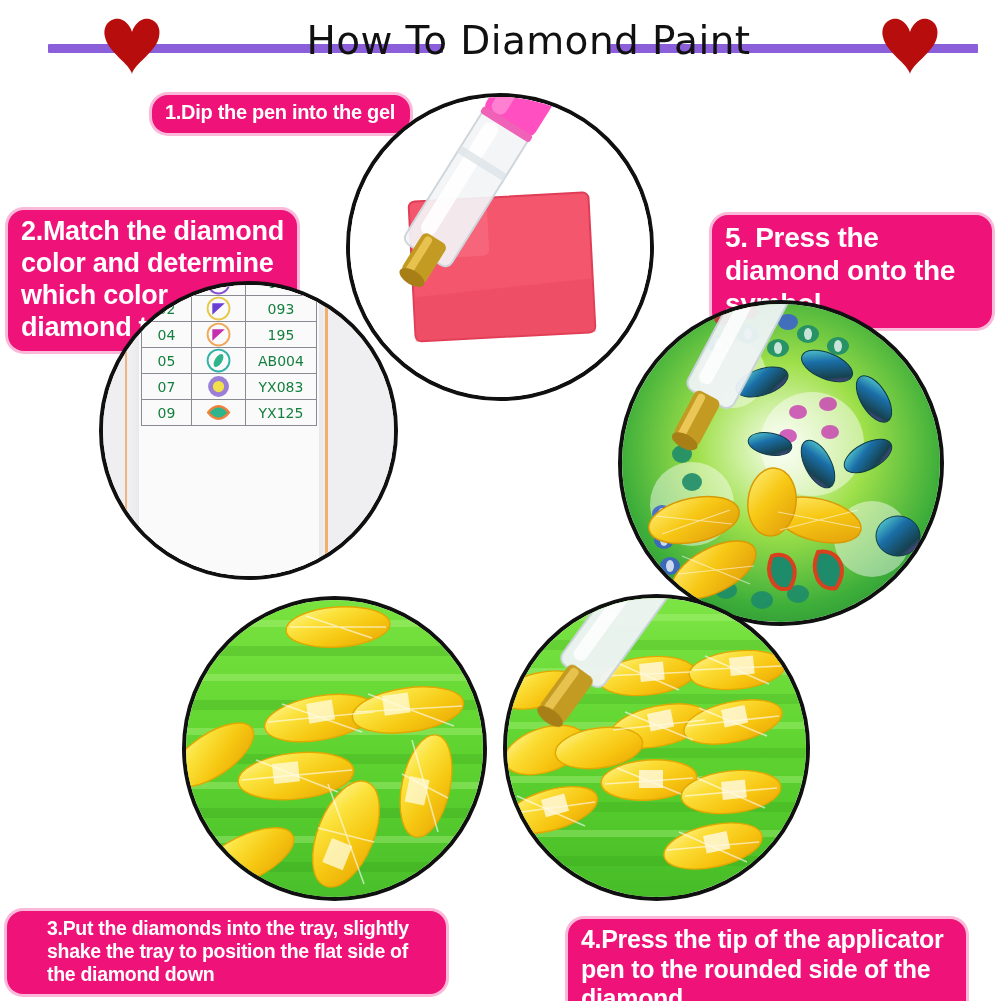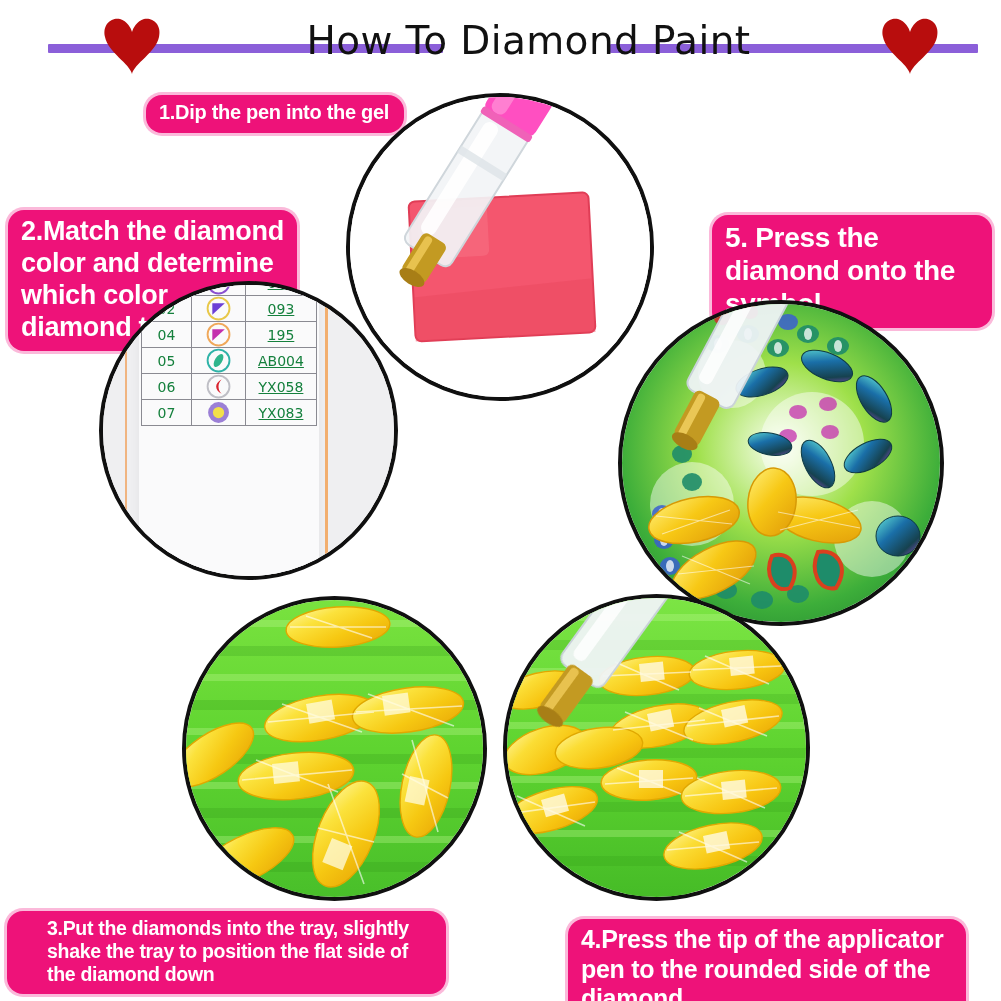--- a/index.html
+++ b/index.html
@@ -17,21 +17,21 @@
   #heart-right{left:878px;}
   #page-title{position:absolute;left:0;top:18px;width:1001px;text-align:center;
      font-size:39px;letter-spacing:.4px;color:#111;font-weight:400;
      font-family:"DejaVu Sans","Liberation Sans",sans-serif;margin-left:28px;}
 
   
   .label{position:absolute;background:#EE1279;color:#fff;border-radius:16px;
      padding:6px 13px 8px 13px;font-weight:bold;line-height:1.18;
      box-shadow:0 0 0 3px #FBB9DA;letter-spacing:-0.3px;
      font-family:"Liberation Sans","DejaVu Sans",sans-serif;}
-  #label-1{left:146px;top:95px;font-size:20px;width:232px;}
+  #label-1{left:152px;top:95px;font-size:20px;width:232px;}
   #label-2{left:8px;top:210px;font-size:27px;width:263px;}
   #label-3{left:7px;top:911px;font-size:19.5px;width:386px;padding-left:40px;}
   #label-4{left:568px;top:919px;font-size:25px;width:372px;}
   #label-5{left:712px;top:215px;font-size:28px;width:254px;}
 
   
   .circle{position:absolute;border-radius:50%;overflow:hidden;
      border:4px solid #101010;background:#fff;}
   #circle-1{left:346px;top:93px;width:300px;height:300px;}
   #circle-2{left:99px;top:281px;width:291px;height:291px;}
@@ -47,21 +47,21 @@
       background:#FAFAFB;box-shadow:0 0 10px rgba(0,0,0,.06);}
   #chart-edge-l{position:absolute;left:22px;top:0;width:2px;height:291px;background:#F0A05A;opacity:.75;}
   #chart-edge-r{position:absolute;left:222px;top:0;width:3px;height:291px;background:#F2A257;opacity:.85;}
   #chart-table{position:absolute;left:38px;top:-16px;width:176px;
       border-collapse:collapse;}
   #chart-table td{border:1px solid #8a8a92;height:25px;padding:0;
       text-align:center;vertical-align:middle;color:#15803d;
       font-size:14px;font-family:"DejaVu Sans","Liberation Sans",sans-serif;}
   .c-no{width:46px;font-size:15px;}
   .c-sym{width:50px;}
-  .c-code{width:66px;font-size:13px;text-decoration:underline;}
+  .c-code{width:66px;font-size:13px;}
   .sym{display:inline-block;width:24px;height:24px;vertical-align:middle;}
 </style>
 </head>
 <body>
 
 <div id="header">
   <div class="hline" id="hline-left"></div>
   <div class="hline" id="hline-right"></div>
 
   <div class="heart" id="heart-left">
@@ -152,38 +152,37 @@
             <td class="c-no">05</td>
             <td class="c-sym">
               <svg class="sym" viewBox="0 0 24 24">
                 <circle cx="12" cy="12" r="10.5" fill="none" stroke="#2FB3A8" stroke-width="1.8"></circle>
                 <ellipse cx="12" cy="12" rx="3.4" ry="7" fill="#2FB58C" transform="rotate(32 12 12)"></ellipse>
               </svg>
             </td>
             <td class="c-code">AB004</td>
           </tr>
           <tr>
-            <td class="c-no">06</td>
-            <td class="c-sym">
-              <svg class="sym" viewBox="0 0 24 24">
-                <circle cx="12" cy="12" r="10.5" fill="none" stroke="#BFBFC6" stroke-width="1.8"></circle>
-                <path d="M15 5 C8 9 8 15 15 19 C11 15 11 9 15 5 Z" fill="#D9232E"></path>
-              </svg>
-            </td>
-            <td class="c-code">YX058</td>
-          </tr>
-          <tr>
             <td class="c-no">07</td>
             <td class="c-sym">
               <svg class="sym" viewBox="0 0 24 24">
                 <circle cx="12" cy="12" r="10" fill="#9B7FD6"></circle>
                 <circle cx="12" cy="12" r="5.4" fill="#F2E04A"></circle>
               </svg>
             </td>
             <td class="c-code">YX083</td>
+          </tr>
+          <tr>
+            <td class="c-no">09</td>
+            <td class="c-sym">
+              <svg class="sym" viewBox="0 0 24 24">
+                <path d="M2 12 C8 4 16 4 22 12 C16 20 8 20 2 12 Z" fill="#2FB58C" stroke="#F0803A" stroke-width="2.2"></path>
+              </svg>
+            </td>
+            <td class="c-code">YX125</td>
           </tr>
         </tbody>
     </table>
   </div>
 </div>
 
 <div class="label" id="label-5">5.  Press the diamond onto the symbol.</div>
 
 <div class="circle" id="circle-5">
   <svg viewBox="0 0 318 318" preserveAspectRatio="xMidYMid slice">

